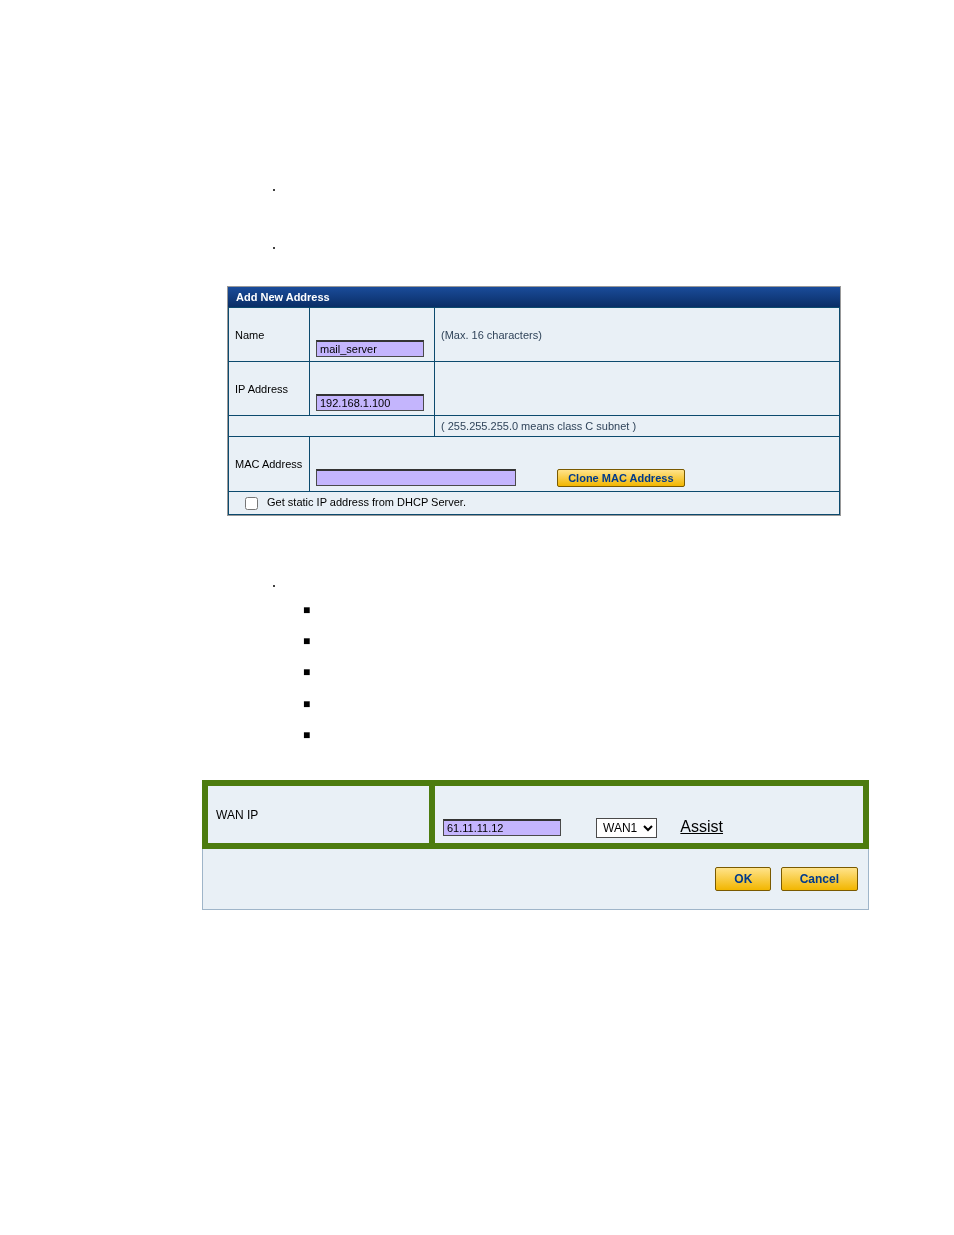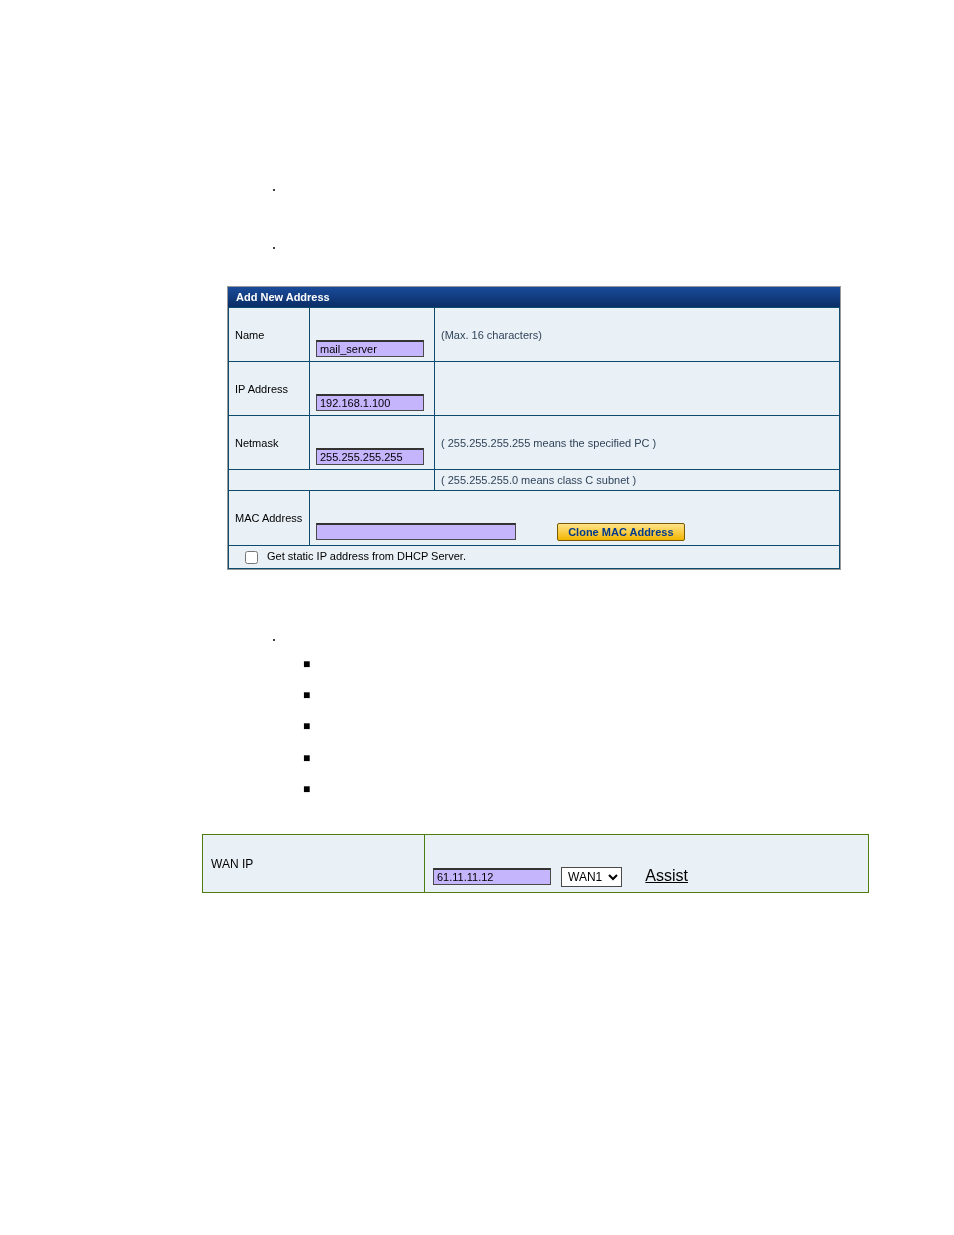--- a/index.html
+++ b/index.html
@@ -134,31 +134,32 @@
     font-size: 13px;
     padding: 5px 8px;
   }
   table.mapped {
     width: 100%;
     border-collapse: collapse;
     background: #e9f0f6;
     font-size: 12px;
   }
   table.mapped td {
-    border: 1px solid #4d7c0f;
+    border: 6px solid #4d7c0f;
     padding: 5px 8px;
     vertical-align: middle;
   }
   table.mapped td.lbl {
     width: 205px;
   }
   .sel-wrap {
     display: inline-flex;
     align-items: flex-start;
     gap: 4px;
+    margin-left: 25px;
   }
   select.sel {
     border: 1px solid #4a4a4a;
     font-size: 12px;
     background: #fff;
     padding: 0 2px;
     height: 20px;
   }
   a.assist {
     color: #000000;
@@ -205,27 +206,20 @@
           <input class="txt" type="text" value="mail_server" style="">
         </td>
         <td class="hint">(Max. 16 characters)</td>
       </tr>
       <tr>
         <td class="lbl">IP Address</td>
         <td class="inpcell">
           <input class="txt" type="text" value="192.168.1.100" style="">
         </td>
         <td></td>
-      </tr>
-      <tr>
-        <td class="lbl">Netmask</td>
-        <td class="inpcell">
-          <input class="txt" type="text" value="255.255.255.255" style="">
-        </td>
-        <td class="hint">( 255.255.255.255 means the specified PC )</td>
       </tr>
       <tr>
         <td colspan="2"></td>
         <td class="hint">( 255.255.255.0 means class C subnet )</td>
       </tr>
       <tr>
         <td class="lbl">MAC Address</td>
         <td class="inpcell" style="width:auto;" colspan="2">
           <input class="txt wide" type="text" value="" style="">
           &nbsp;
@@ -267,15 +261,19 @@
           <span class="sel-wrap">
             <select class="sel">
               <option>WAN1</option>
             </select>
           </span>
           <a href="#" class="assist">Assist</a>
         </td>
       </tr>
     </tbody>
       </table>
+    <div class="mapped-footer">
+      <span class="btn-gold wide">OK</span>
+      <span class="btn-gold wide">Cancel</span>
+    </div>
   </div>
 
 </div>
 
 </body></html>

